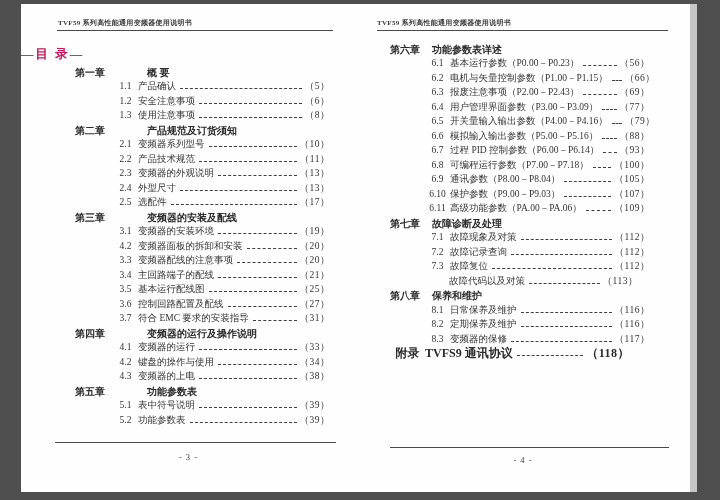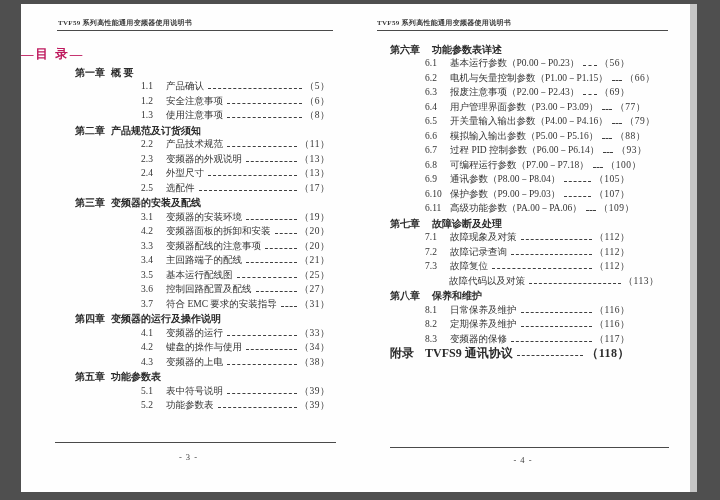--- a/index.html
+++ b/index.html
@@ -12,33 +12,33 @@
   #right-page{left:335px;width:334px;}
   .running-header{position:absolute;top:14px;font-size:7px;font-weight:bold;color:#3a3a3a;
     letter-spacing:.3px;white-space:nowrap;}
   .header-rule{position:absolute;top:26px;border-top:1.5px solid #4a4a4a;}
   #left-page .running-header{left:37px;}
   #left-page .header-rule{left:36px;width:276px;}
   #right-page .running-header{left:21px;}
   #right-page .header-rule{left:21px;width:291px;}
   .toc-title{position:absolute;top:42px;left:0;width:100%;text-align:left;
     font-size:12.5px;font-weight:bold;color:#be185d;letter-spacing:2px;}
-  .content{position:absolute;left:0;right:0;}
+  .content{position:absolute;left:0;right:0;text-align:center;}
   #left-page .content{top:59px;}
   #right-page .content{top:36px;}
   .row{display:flex;align-items:flex-end;height:14.5px;font-size:9.5px;color:#333;
     box-sizing:border-box;}
   .row span{line-height:11px;white-space:nowrap;}
   .row.chapter{font-weight:bold;font-size:10px;color:#2b2b2b;}
   .row.appendix{font-weight:bold;font-size:12px;color:#2b2b2b;}
-  #left-page .row.chapter{padding-left:54px;}
-  #left-page .row.section{padding-left:120px;padding-right:26px;}
+  #left-page .row.chapter{padding-left:54px;gap:36px;}
+  #left-page .row.section{padding-left:92px;padding-right:26px;}
   #right-page .row.chapter{padding-left:34px;}
-  #right-page .row.section{padding-left:69px;padding-right:60px;}
-  #right-page .row.sub{padding-left:93px;padding-right:31px;}
+  #right-page .row.section{padding-left:69px;padding-right:40px;}
+  #right-page .row.sub{padding-left:93px;padding-right:52px;}
   #right-page .row.appendix{padding-left:34px;padding-right:60px;}
   #left-page .chap-label{margin-right:6px;}
   #right-page .chap-label{margin-right:12px;}
   .num{display:inline-block;min-width:25px;}
   .appendix .chap-label{display:inline-block;min-width:35px;margin-right:0 !important;}
   .leader{flex:1;border-bottom:1px dashed #3f3f3f;margin:0 3px 3px 4px;min-width:10px;}
   .pagenum{letter-spacing:.5px;}
   .footer-rule{position:absolute;border-top:1.5px solid #4a4a4a;}
   #left-page .footer-rule{left:34px;width:281px;top:438px;}
   #right-page .footer-rule{left:34px;width:279px;top:443px;}
@@ -77,20 +77,26 @@
           <span class="num">1.3</span>
           <span class="txt">使用注意事项</span>
           <span class="leader"></span>
           <span class="pagenum">（8）</span>
         </div>
         <div class="row chapter">
           <span class="chap-label">第二章</span>
           <span class="chap-title">产品规范及订货须知</span>
         </div>
         <div class="row section">
+          <span class="num">2.1</span>
+          <span class="txt">变频器系列型号</span>
+          <span class="leader"></span>
+          <span class="pagenum">（10）</span>
+        </div>
+        <div class="row section">
           <span class="num">2.2</span>
           <span class="txt">产品技术规范</span>
           <span class="leader"></span>
           <span class="pagenum">（11）</span>
         </div>
         <div class="row section">
           <span class="num">2.3</span>
           <span class="txt">变频器的外观说明</span>
           <span class="leader"></span>
           <span class="pagenum">（13）</span>

